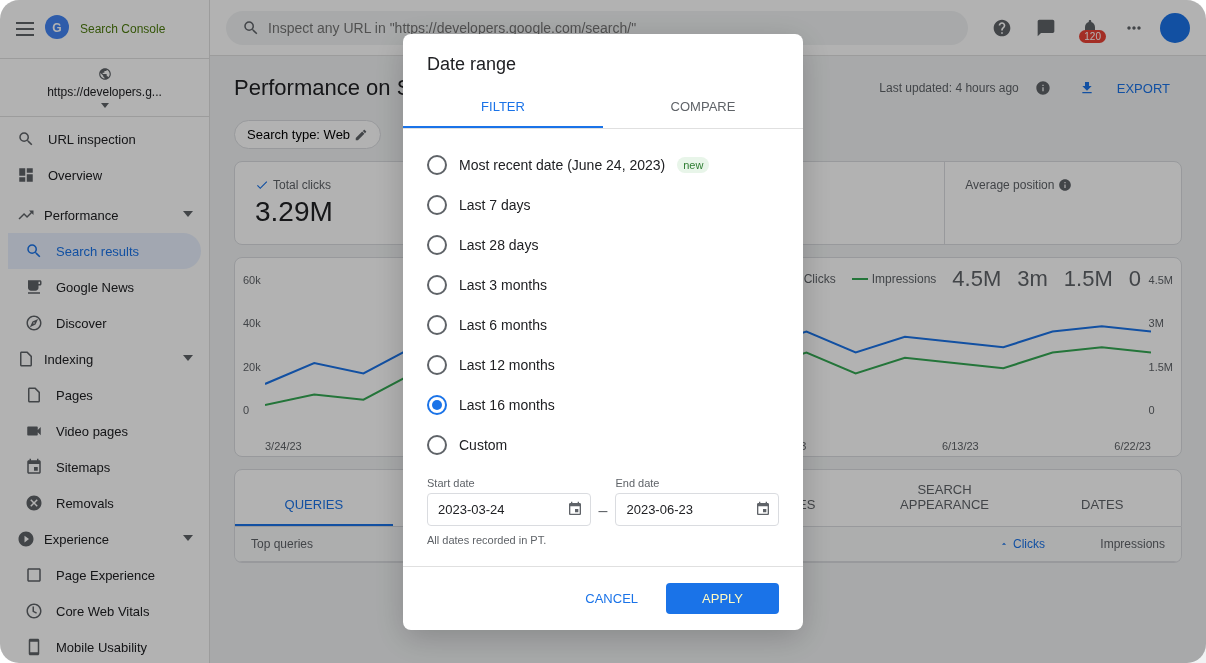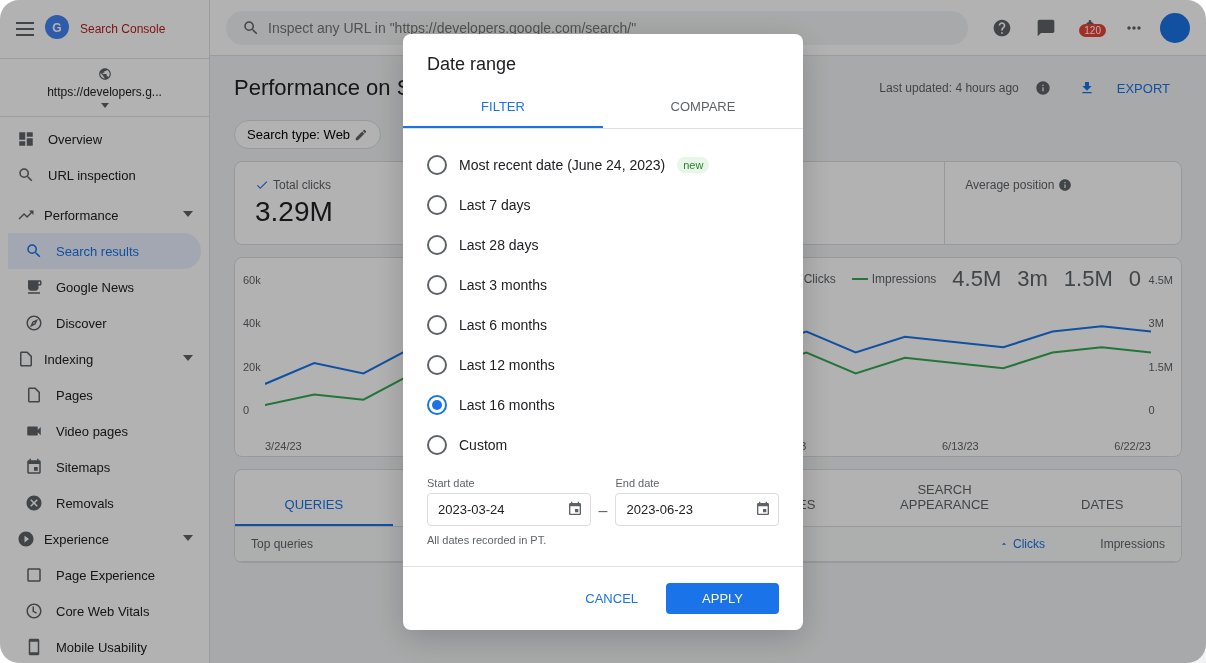--- a/index.html
+++ b/index.html
@@ -412,49 +412,49 @@
         <span></span>
         <span></span>
     </div>
     <div>
       <svg width="30" height="30" viewBox="0 0 30 30">
           <circle cx="15" cy="15" r="12" fill="#4285f4"></circle>
           <text x="15" y="20" text-anchor="middle" fill="#fff" font-size="12" font-weight="bold">G</text>
         </svg>
     </div>
     <div>
-      <div style="font-size:12px;font-weight:500;color:#b91c1c;">Search Console</div>
+      <div style="font-size:12px;font-weight:500;color:#4d7c0f;">Search Console</div>
     </div>
   </div>
 
   <div class="domain-selector">
     <svg width="14" height="14" viewBox="0 0 24 24" fill="#5f6368">
         <path d="M12 2C6.48 2 2 6.48 2 12s4.48 10 10 10 10-4.48 10-10S17.52 2 12 2zm-1 17.93c-3.95-.49-7-3.85-7-7.93 0-.62.08-1.21.21-1.79L9 15v1c0 1.1.9 2 2 2v1.93zm6.9-2.54c-.26-.81-1-1.39-1.9-1.39h-1v-3c0-.55-.45-1-1-1H8v-2h2c.55 0 1-.45 1-1V7h2c1.1 0 2-.9 2-2v-.41c2.93 1.19 5 4.06 5 7.41 0 2.08-.8 3.97-2.1 5.39z"></path>
       </svg>
     <span class="domain-text">https://developers.g...</span>
     <div class="chevron-down"></div>
   </div>
 
   <div class="nav-section">
     <div class="nav-item">
       <div class="nav-icon">
         <svg viewBox="0 0 24 24">
-            <path d="M3 13h8V3H3v10zm0 8h8v-6H3v6zm10 0h8V11h-8v10zm0-18v6h8V3h-8z"></path>
+            <path d="M15.5 14h-.79l-.28-.27A6.471 6.471 0 0 0 16 9.5 6.5 6.5 0 1 0 9.5 16c1.61 0 3.09-.59 4.23-1.57l.27.28v.79l5 4.99L20.49 19l-4.99-5zm-6 0C7.01 14 5 11.99 5 9.5S7.01 5 9.5 5 14 7.01 14 9.5 11.99 14 9.5 14z"></path>
           </svg>
       </div>
-      <span>Overview</span>
+      <span>URL inspection</span>
     </div>
 
     <div class="nav-item">
       <div class="nav-icon">
         <svg viewBox="0 0 24 24">
-            <path d="M15.5 14h-.79l-.28-.27A6.471 6.471 0 0 0 16 9.5 6.5 6.5 0 1 0 9.5 16c1.61 0 3.09-.59 4.23-1.57l.27.28v.79l5 4.99L20.49 19l-4.99-5zm-6 0C7.01 14 5 11.99 5 9.5S7.01 5 9.5 5 14 7.01 14 9.5 11.99 14 9.5 14z"></path>
+            <path d="M3 13h8V3H3v10zm0 8h8v-6H3v6zm10 0h8V11h-8v10zm0-18v6h8V3h-8z"></path>
           </svg>
       </div>
-      <span>URL inspection</span>
+      <span>Overview</span>
     </div>
   </div>
 
   <div class="section-header">
     <div class="nav-icon">
       <svg viewBox="0 0 24 24" width="18" height="18" fill="#5f6368">
           <path d="M16 6l2.29 2.29-4.88 4.88-4-4L2 16.59 3.41 18l6-6 4 4 6.3-6.29L22 12V6z"></path>
         </svg>
     </div>
     <span style="font-size:13px;color:#202124;font-weight:500;flex:1;">Performance</span>
@@ -598,21 +598,21 @@
       </button>
       <button class="icon-btn" style="position:relative;">
         <svg width="20" height="20" viewBox="0 0 24 24" fill="#5f6368">
             <path d="M20 2H4c-1.1 0-2 .9-2 2v18l4-4h14c1.1 0 2-.9 2-2V4c0-1.1-.9-2-2-2z"></path>
           </svg>
       </button>
       <button class="icon-btn" style="position:relative;">
         <svg width="20" height="20" viewBox="0 0 24 24" fill="#5f6368">
             <path d="M12 22c1.1 0 2-.9 2-2h-4c0 1.1.9 2 2 2zm6-6v-5c0-3.07-1.64-5.64-4.5-6.32V4c0-.83-.67-1.5-1.5-1.5s-1.5.67-1.5 1.5v.68C7.63 5.36 6 7.92 6 11v5l-2 2v1h16v-1l-2-2z"></path>
           </svg>
-        <span class="notification-badge" style="position:absolute;top:14px;right:2px;">120</span>
+        <span class="notification-badge" style="position:absolute;top:20px;right:2px;">120</span>
       </button>
       <button class="icon-btn">
         <svg width="20" height="20" viewBox="0 0 24 24" fill="#5f6368">
             <path d="M6 10c-1.1 0-2 .9-2 2s.9 2 2 2 2-.9 2-2-.9-2-2-2zm12 0c-1.1 0-2 .9-2 2s.9 2 2 2 2-.9 2-2-.9-2-2-2zm-6 0c-1.1 0-2 .9-2 2s.9 2 2 2 2-.9 2-2-.9-2-2-2z"></path>
           </svg>
       </button>
       <div class="avatar"></div>
     </div>
   </div>
 

